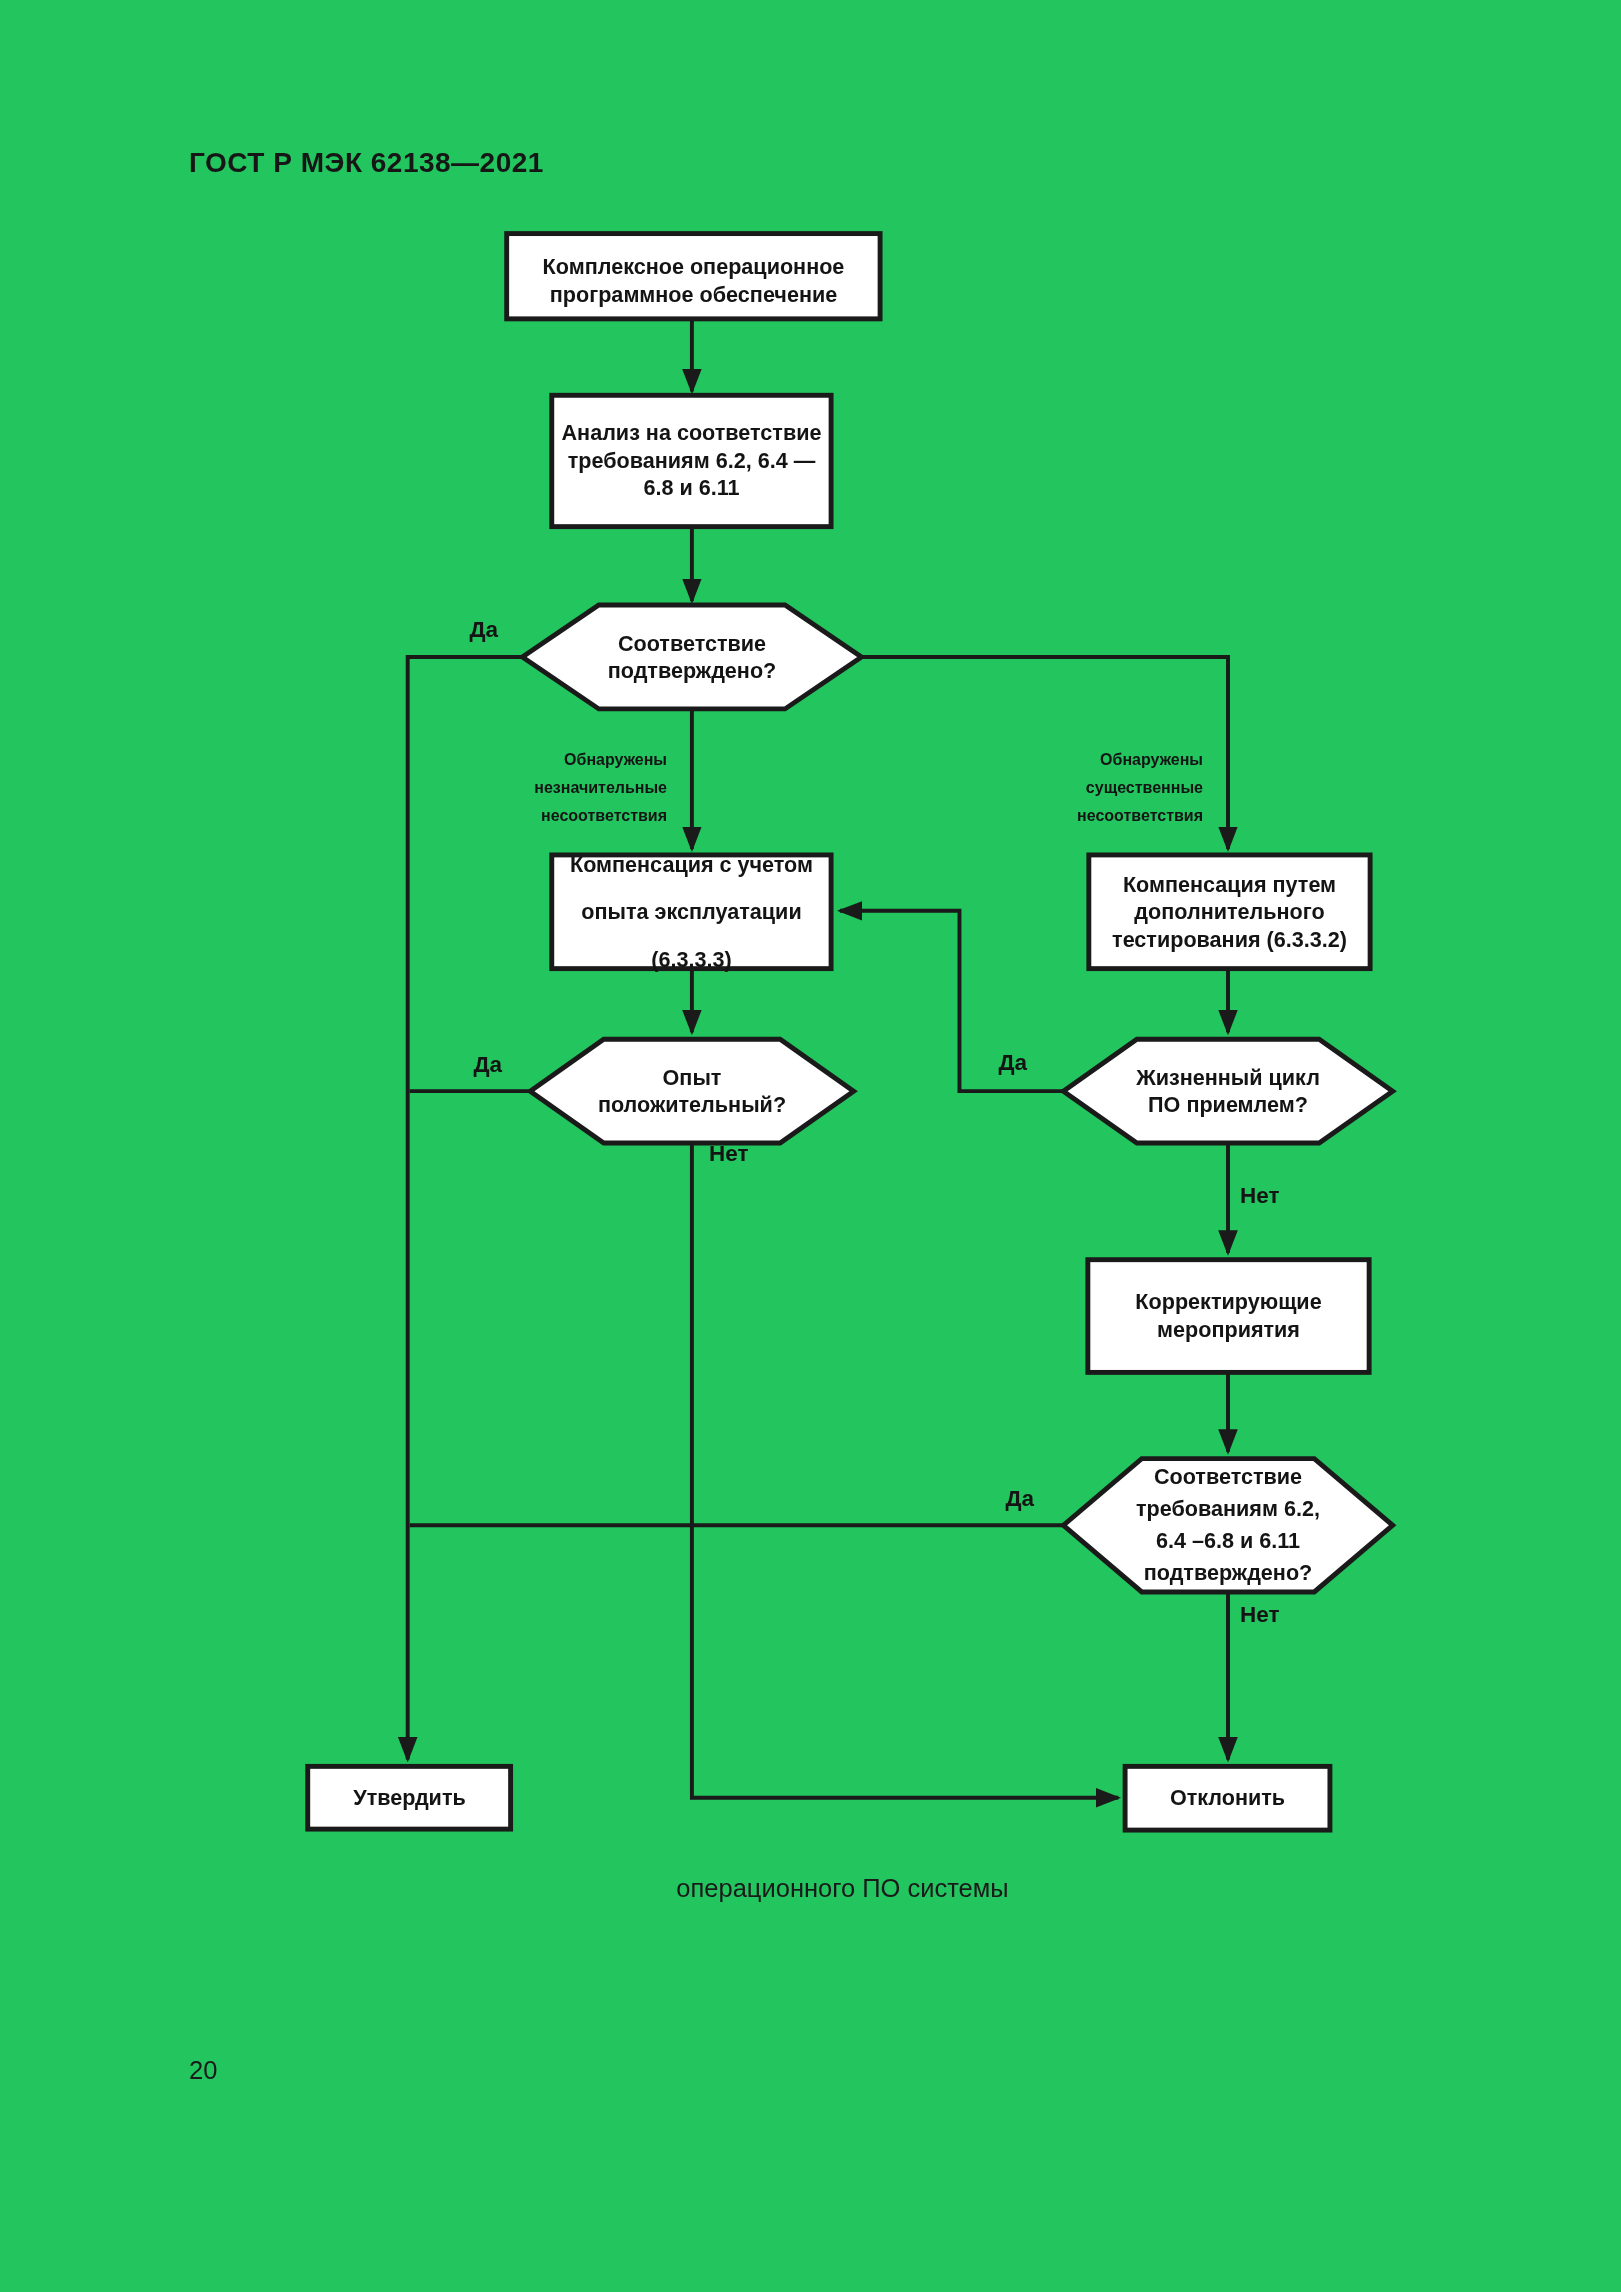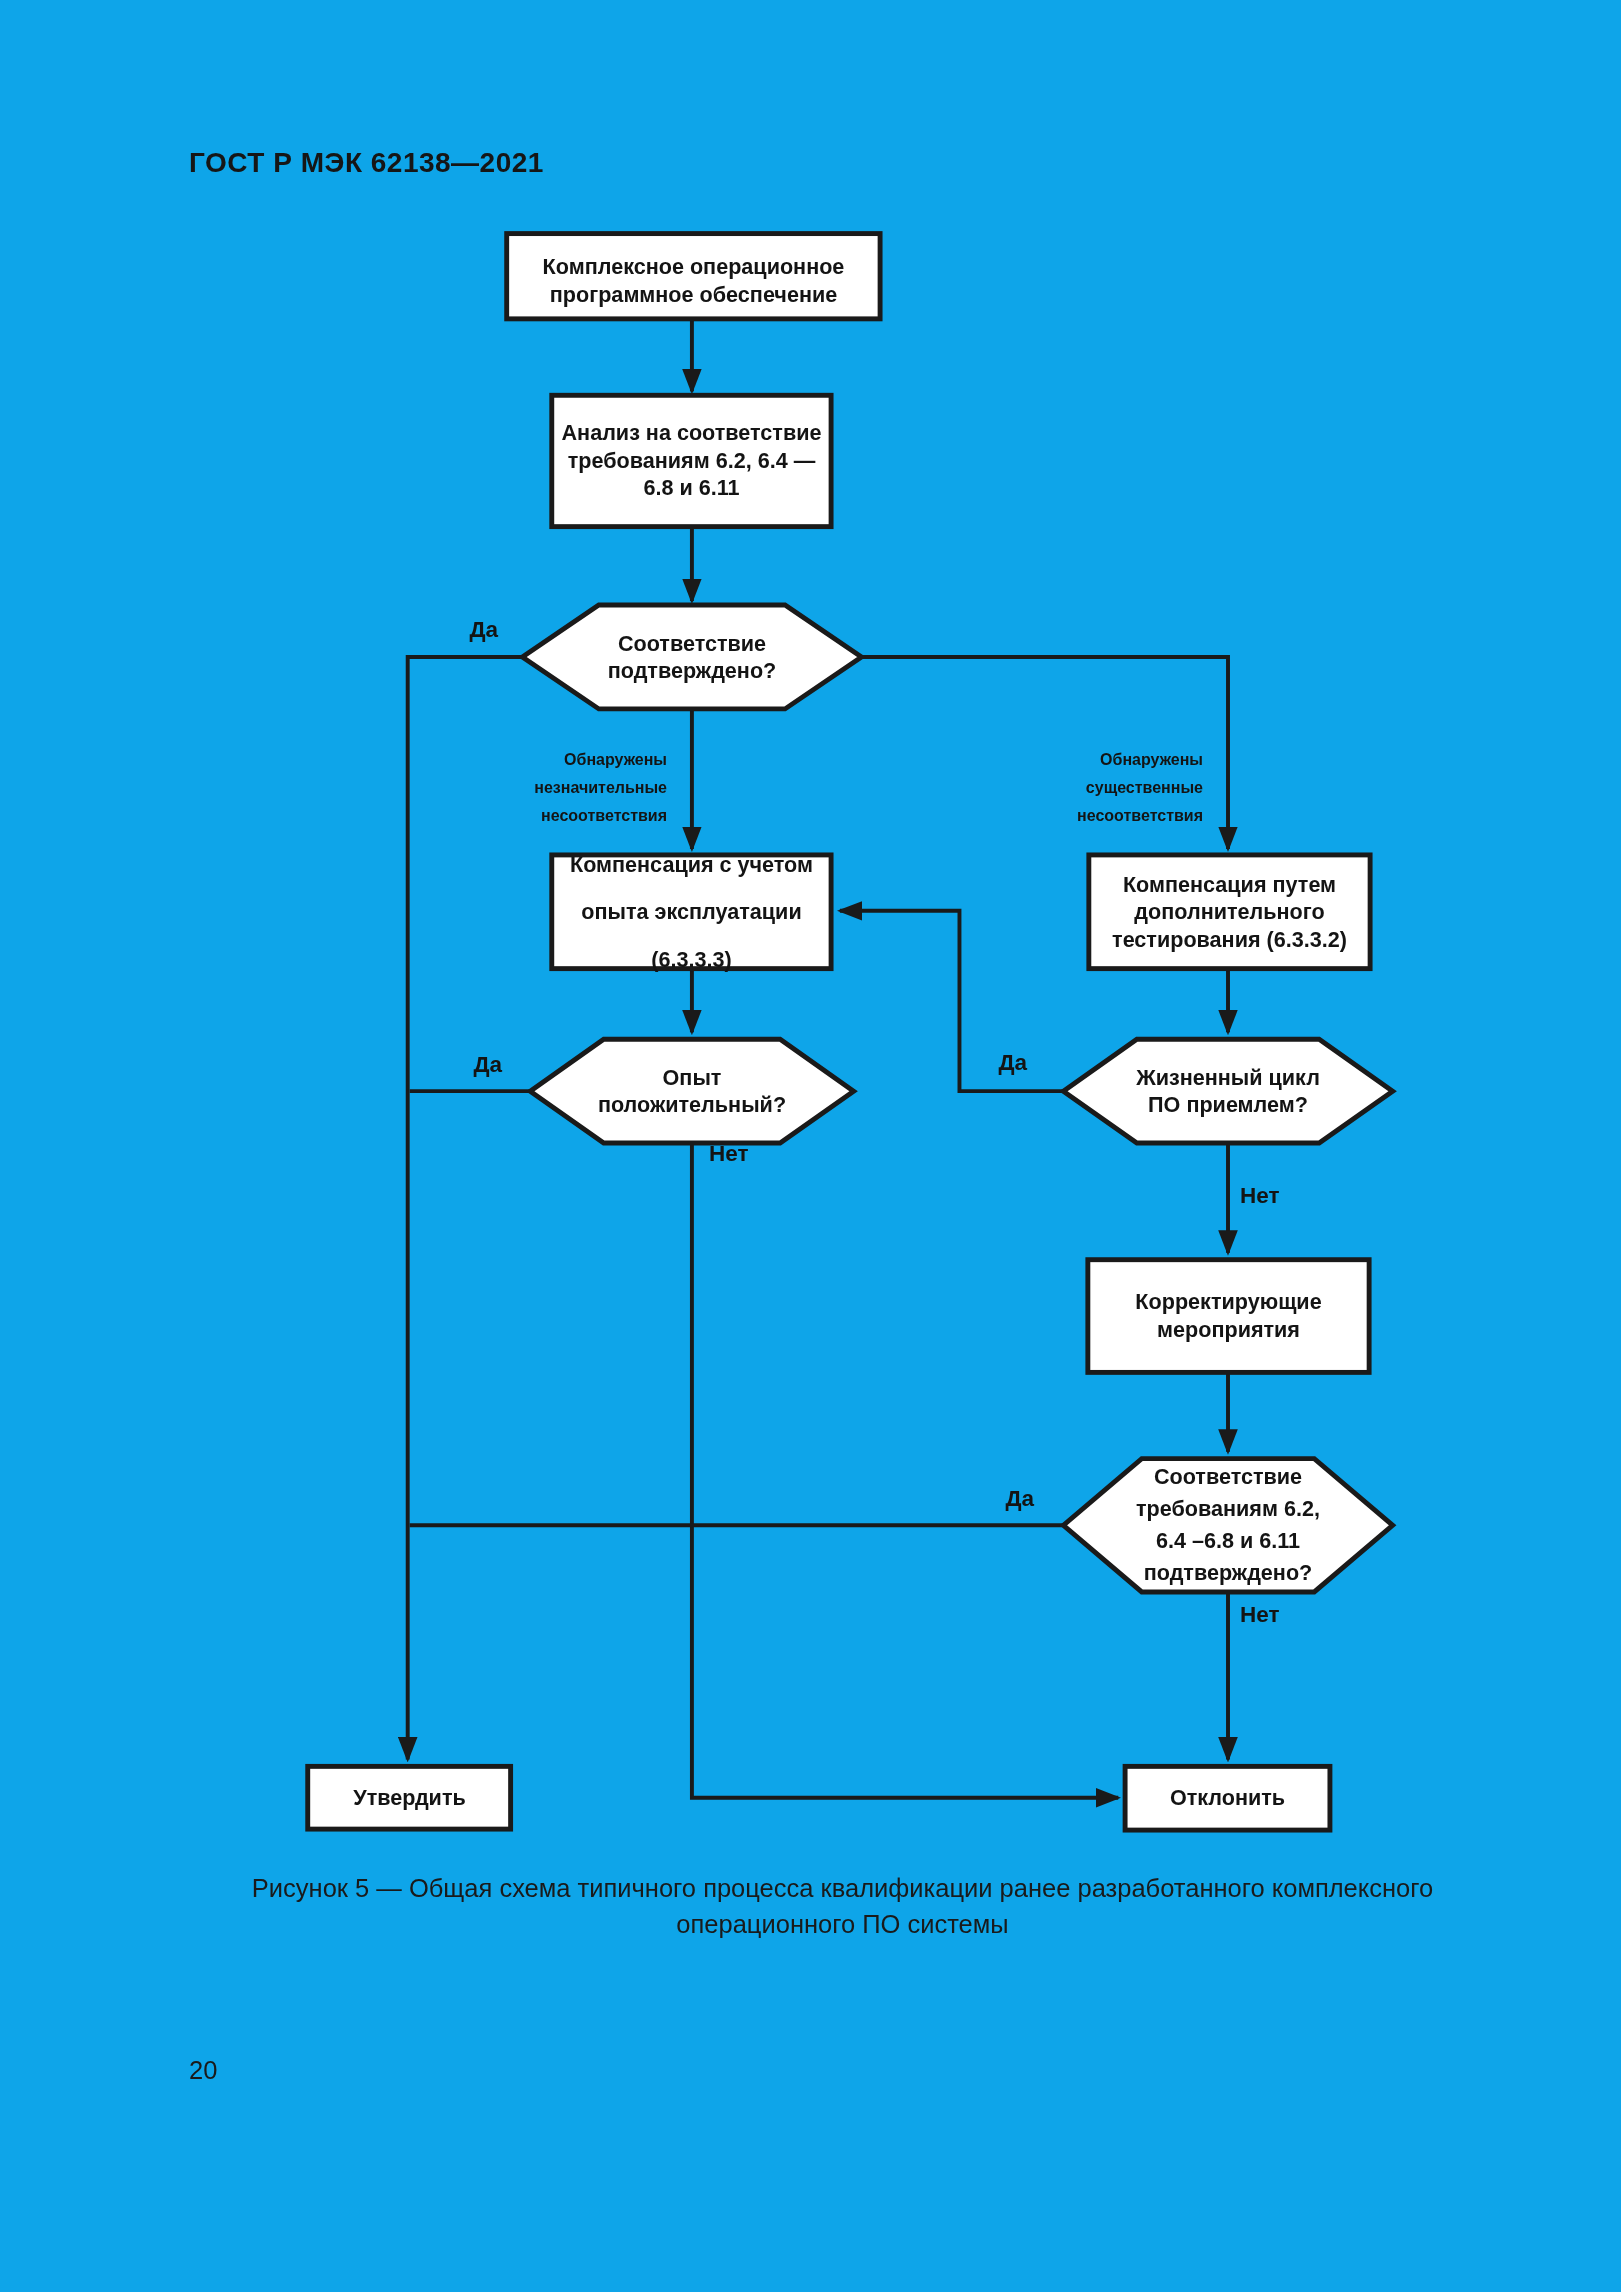--- a/index.html
+++ b/index.html
@@ -1,19 +1,19 @@
 <!DOCTYPE html>
 <html><head>
 <meta charset="utf-8">
 <style>
   html,body{margin:0;padding:0;background:#e9e9e9;}
   .page{
     position:relative;
     width:1621px;height:2293px;
-    background:#0ea5e9;
+    background:#22c55e;
     font-family:"Liberation Sans","DejaVu Sans",sans-serif;
     color:#111;
     overflow:hidden;
   }
   .abs{position:absolute;}
   svg.flow{position:absolute;left:0;top:0;}
   .doc-header{
     left:189px;top:147px;
     font-size:28px;font-weight:bold;letter-spacing:0.5px;
     color:#161616;white-space:nowrap;
@@ -167,20 +167,19 @@
 
   <div class="abs branch-label" style="left:968px;top:1050px;width:59px;">Да</div>
 
   <div class="abs branch-label" style="left:1240px;top:1183px;width:78px;text-align:left;">Нет</div>
 
   <div class="abs branch-label" style="left:975px;top:1486px;width:59px;">Да</div>
 
   <div class="abs branch-label" style="left:1240px;top:1602px;width:78px;text-align:left;">Нет</div>
 
   <div class="abs caption">
-    <span>Рисунок 5 — Общая схема типичного процесса квалификации ранее разработанного комплексного</span>
     <span>операционного ПО системы</span>
   </div>
 
   <div class="abs page-number">20</div>
 
 </div>
 
 
 </body></html>

